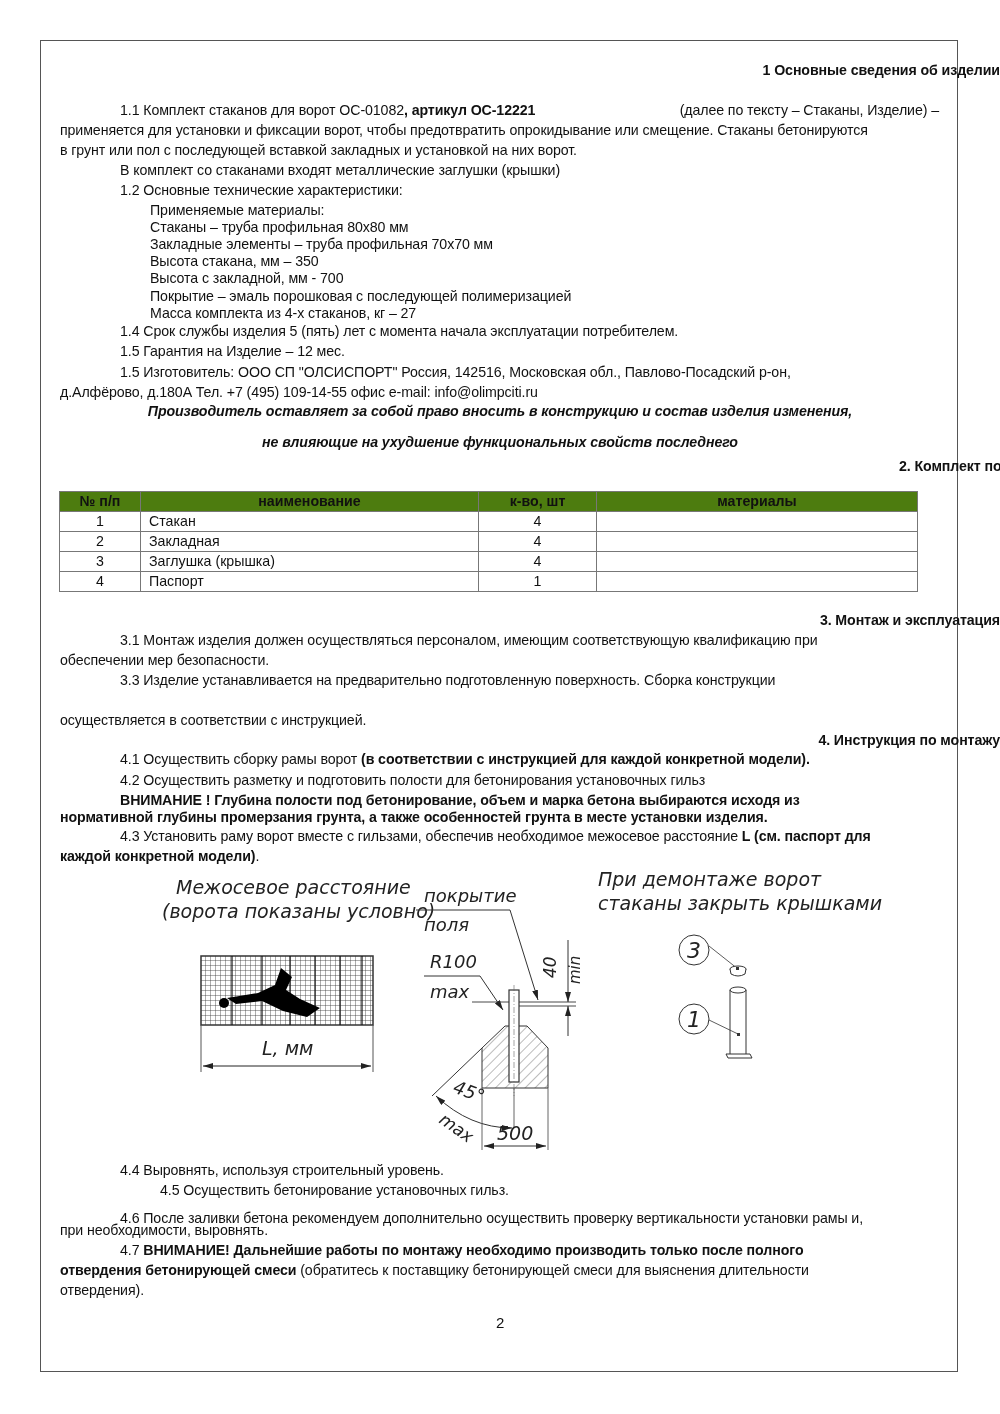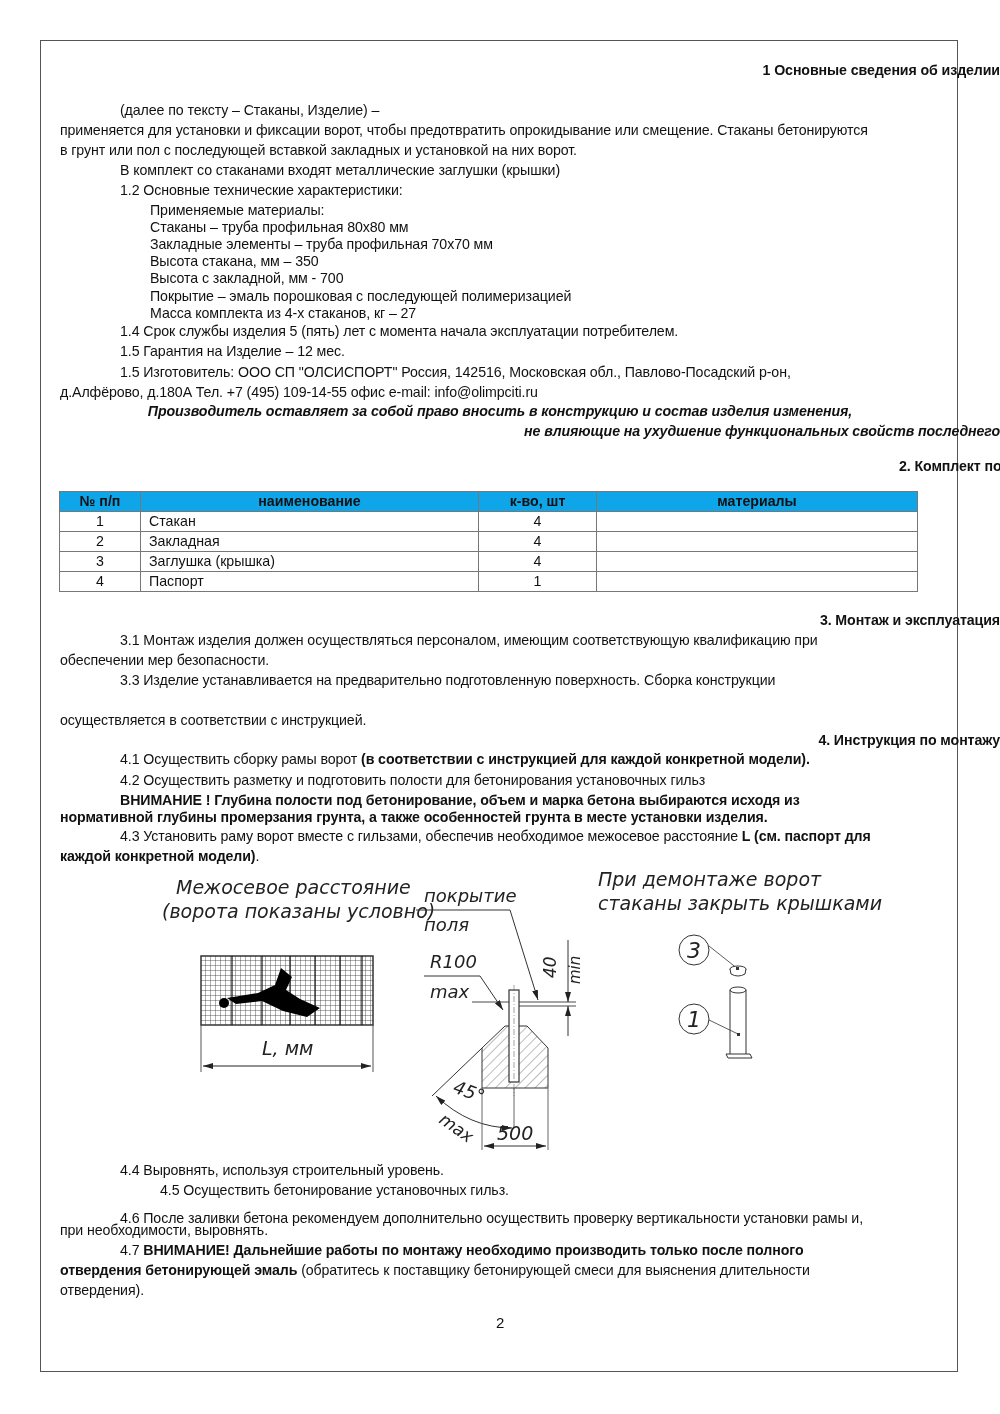--- a/index.html
+++ b/index.html
@@ -4,54 +4,55 @@
 <style>
   html, body { margin:0; padding:0; background:#fff; }
   body { width:1000px; height:1414px; position:relative; font-family:"Liberation Sans", sans-serif; color:#111; overflow:hidden; }
   .frame { position:absolute; left:40px; top:40px; width:918px; height:1332px; border:1.5px solid #555; box-sizing:border-box; }
   .t { position:absolute; font-size:14.2px; line-height:17px; white-space:nowrap; letter-spacing:-0.1px; }
   .c { left:0; width:1000px; text-align:center; }
   .b { font-weight:bold;text-align:right; }
   .bi { font-weight:bold; font-style:italic; }
   table.spec { position:absolute; left:59px; top:491px; width:859px; border-collapse:collapse; font-size:14.2px; }
   table.spec td, table.spec th { border:1px solid #777; height:19px; padding:0 8px; line-height:19px; }
-  table.spec th { background:#0ea5e9; font-weight:bold; text-align:center; }
+  table.spec th { background:#4d7c0f; font-weight:bold; text-align:center; }
   .ctr { text-align:center; }
   .draw-text { font-family:"DejaVu Sans", sans-serif; font-style:italic; fill:#222; }
   svg.drawing { position:absolute; left:0; top:860px; }
 </style>
 </head>
 <body>
 
 <div class="frame"></div>
 
 <div class="t c b" style="top:62px;">1 Основные сведения об изделии</div>
 
 <div class="t" style="left:120px; top:102px; width:819px; display:flex; justify-content:space-between;">
+  <span><span>1.1 Комплект стаканов для ворот ОС-01082</span><b>, артикул ОС-12221</b></span>
   <span> (далее по тексту – Стаканы, Изделие) –</span>
 </div>
 <div class="t" style="left:60px; top:122px;">применяется для установки и фиксации ворот, чтобы предотвратить опрокидывание или смещение. Стаканы бетонируются</div>
 <div class="t" style="left:60px; top:142px;">в грунт или пол с последующей вставкой закладных и установкой на них ворот.</div>
 <div class="t" style="left:120px; top:162px;">В комплект со стаканами входят металлические заглушки (крышки)</div>
 <div class="t" style="left:120px; top:182px;">1.2 Основные технические характеристики:</div>
 
 <div class="t" style="left:150px; top:202px;">Применяемые материалы:</div>
 <div class="t" style="left:150px; top:219px;">Стаканы – труба профильная 80х80 мм</div>
 <div class="t" style="left:150px; top:236px;">Закладные элементы – труба профильная 70х70 мм</div>
 <div class="t" style="left:150px; top:253px;">Высота стакана, мм – 350</div>
 <div class="t" style="left:150px; top:270px;">Высота с закладной, мм - 700</div>
 <div class="t" style="left:150px; top:288px;">Покрытие – эмаль порошковая с последующей полимеризацией</div>
 <div class="t" style="left:150px; top:305px;text-align:right;">Масса комплекта из 4-х стаканов, кг – 27</div>
 
 <div class="t" style="left:120px; top:323px;">1.4 Срок службы изделия 5 (пять) лет с момента начала эксплуатации потребителем.</div>
 <div class="t" style="left:120px; top:343px;">1.5 Гарантия на Изделие – 12 мес.</div>
 <div class="t" style="left:120px; top:364px;">1.5 Изготовитель: ООО СП "ОЛСИСПОРТ" Россия, 142516, Московская обл., Павлово-Посадский р-он,</div>
 <div class="t" style="left:60px; top:384px;">д.Алфёрово, д.180А Тел. +7 (495) 109-14-55 офис e-mail: info@olimpciti.ru</div>
 <div class="t c bi" style="top:403px;">Производитель оставляет за собой право вносить в конструкцию и состав изделия изменения,</div>
-<div class="t c bi" style="top:423px;text-align:right;">не влияющие на ухудшение функциональных свойств последнего</div>
+<div class="t c bi" style="top:434px;">не влияющие на ухудшение функциональных свойств последнего</div>
 
 <div class="t c b" style="top:458px;padding-left:48px;">2. Комплект поставки</div>
 
 <table class="spec">
   <colgroup>
       <col style="width:81px">
       <col style="width:338px">
       <col style="width:118px">
       <col>
     </colgroup>
@@ -193,16 +194,16 @@
     <path d="M726 194 L750 194 L752 198 L728 198 Z" fill="#fff" stroke="#333" stroke-width="1"></path>
     <rect x="737" y="173" width="3" height="3" fill="#333"></rect>
   </g>
 </svg>
 
 <div class="t" style="left:120px; top:1162px;">4.4 Выровнять, используя строительный уровень.</div>
 <div class="t" style="left:120px; top:1182px;margin-left:40px;">4.5 Осуществить бетонирование установочных гильз.</div>
 <div class="t" style="left:120px; top:1202px;margin-top:8px;">4.6 После заливки бетона рекомендуем дополнительно осуществить проверку вертикальности установки рамы и,</div>
 <div class="t" style="left:60px; top:1222px;">при необходимости, выровнять.</div>
 <div class="t" style="left:120px; top:1242px;"><span>4.7 </span><b>ВНИМАНИЕ! Дальнейшие работы по монтажу необходимо производить только после полного</b></div>
-<div class="t" style="left:60px; top:1262px;"><b>отвердения бетонирующей эмаль</b><span> (обратитесь к поставщику бетонирующей смеси для выяснения длительности</span></div>
+<div class="t" style="left:60px; top:1262px;"><b>отвердения бетонирующей смеси</b><span> (обратитесь к поставщику бетонирующей смеси для выяснения длительности</span></div>
 <div class="t" style="left:60px; top:1282px;">отвердения).</div>
 
 <div class="t c" style="top:1314px; font-size:15px;">2</div>
 
 </body></html>

